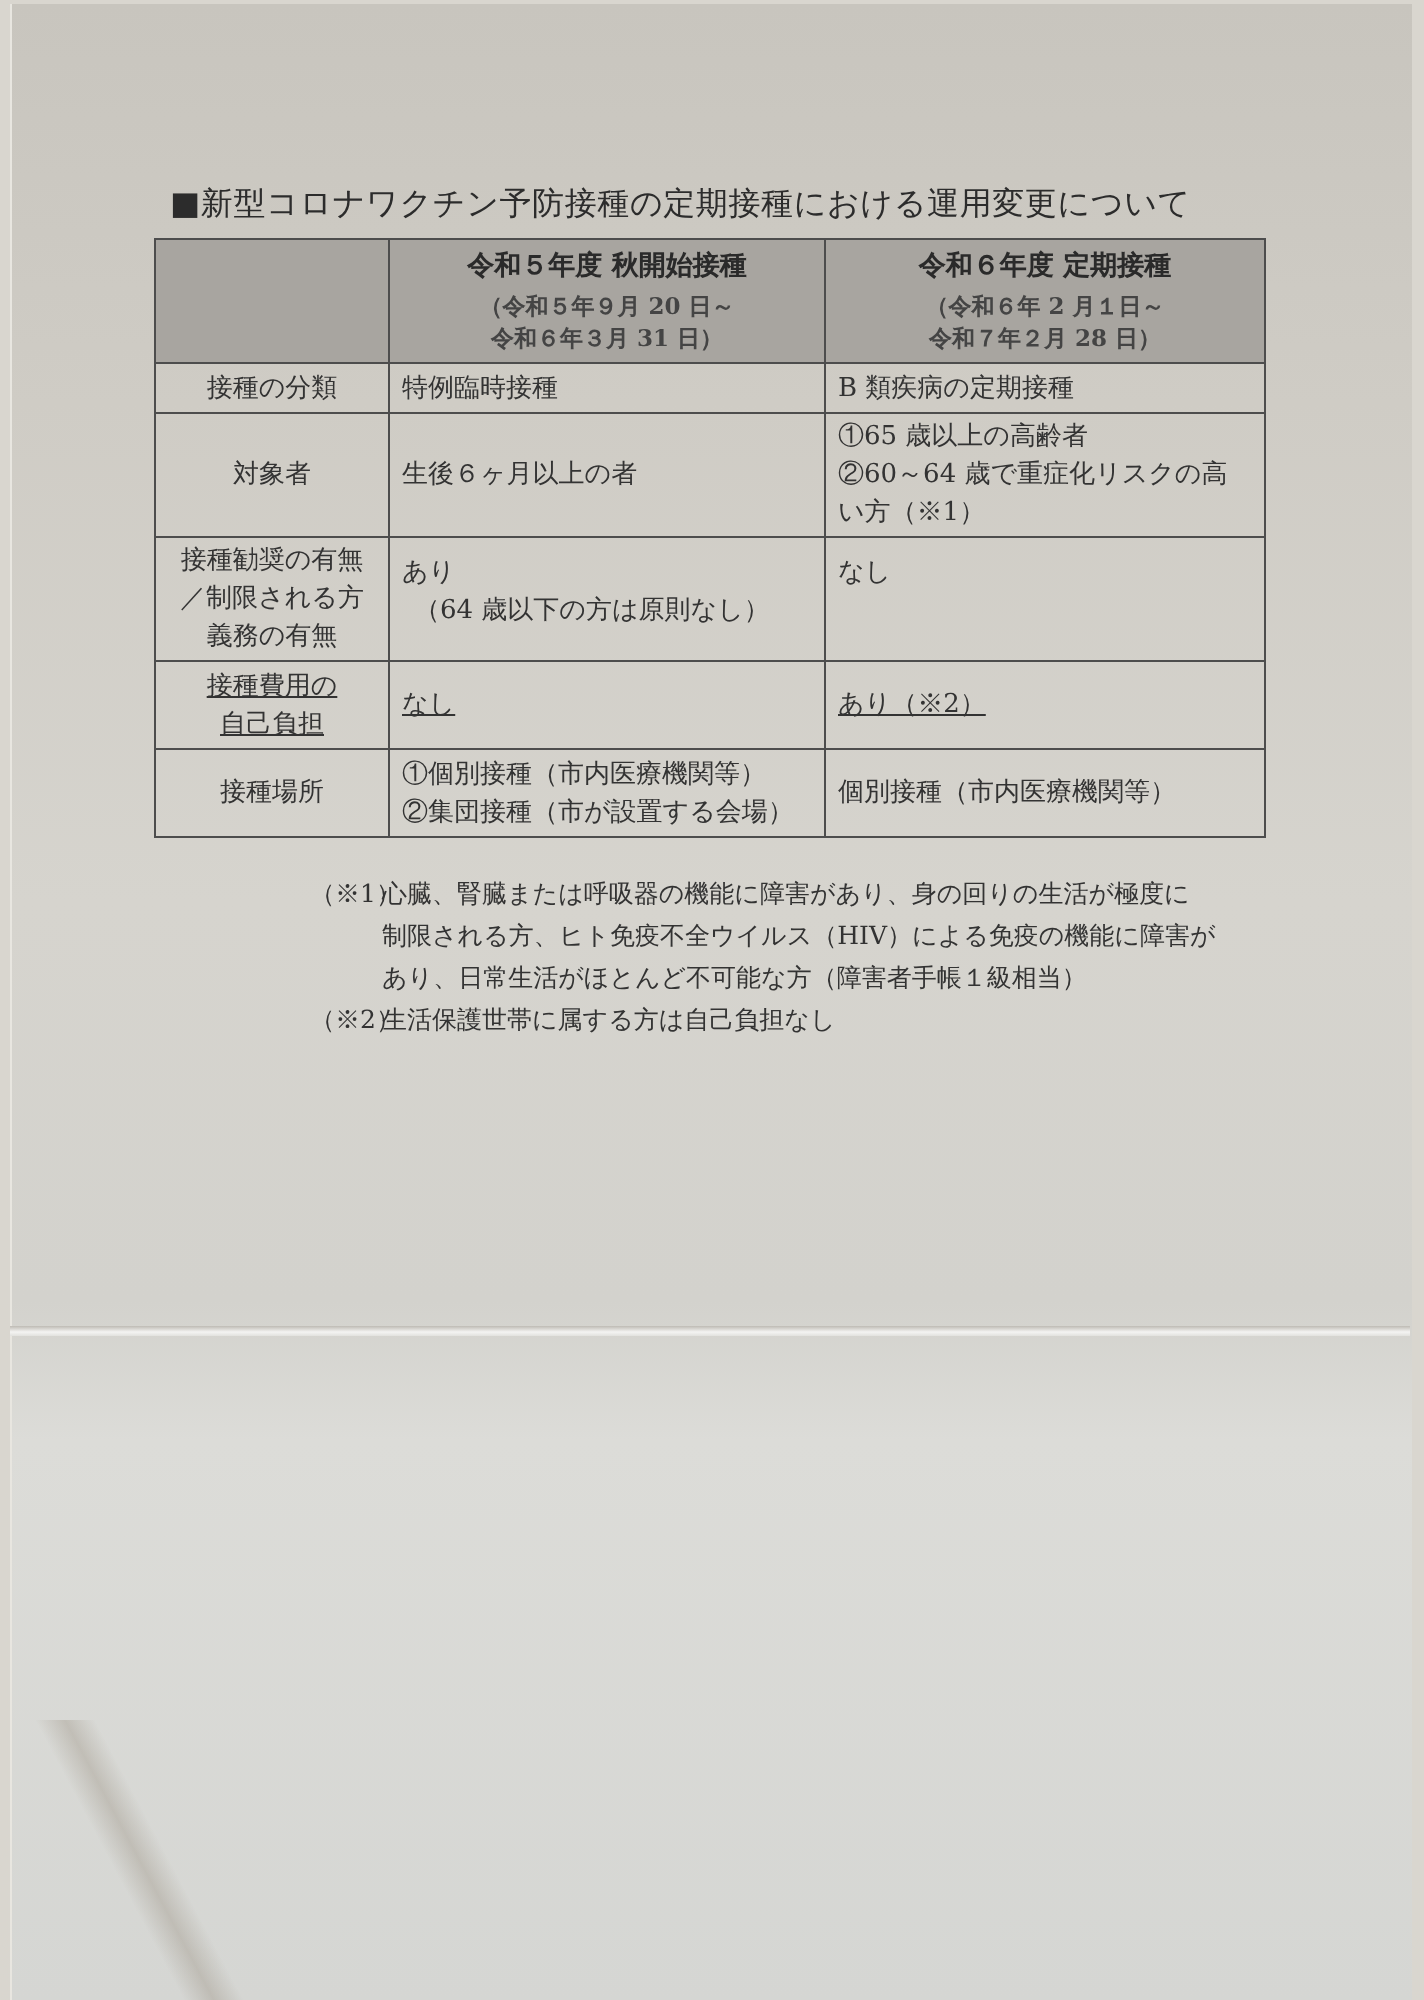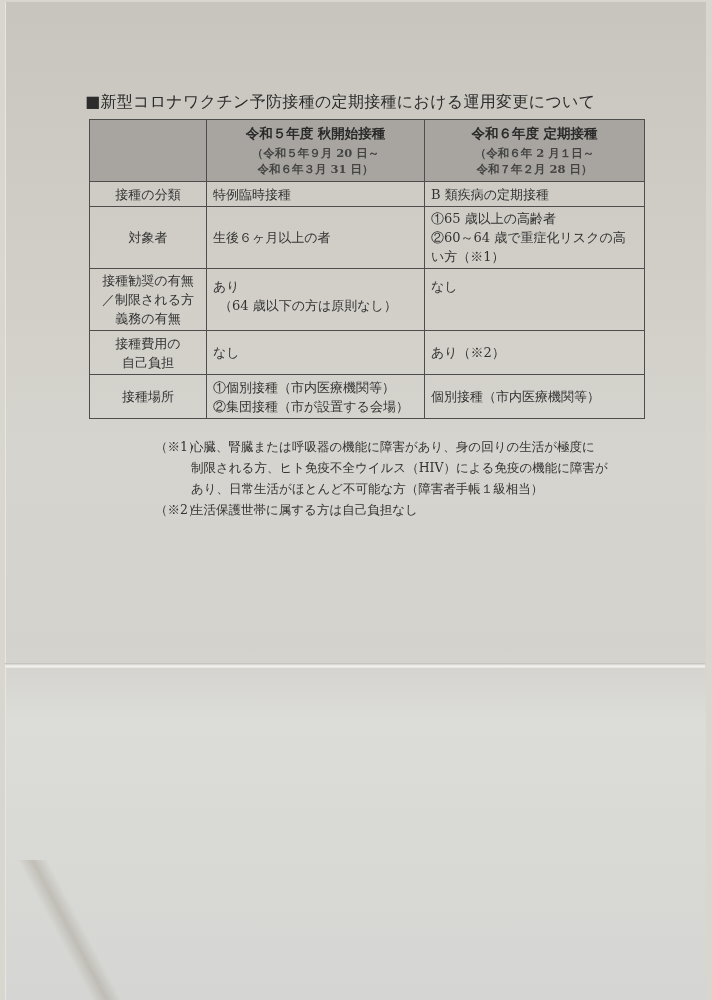--- a/index.html
+++ b/index.html
@@ -22,21 +22,21 @@
   .shadow-diag {
     position: absolute; left: 60px; top: 860px; width: 30px; height: 160px;
     background: linear-gradient(90deg, rgba(150,140,125,0) 0%, rgba(150,140,125,0.35) 50%, rgba(150,140,125,0) 100%);
     transform: skewX(28deg);
   }
   .title {
     position: absolute; left: 85px; top: 80px;
     font-size: 16px; letter-spacing: 0.3px; color: #2c2c2c; margin-top: 12px;
   }
   table.main {
-    position: absolute; left: 89px; top: 119px; width: 556px;
+    position: absolute; left: 77px; top: 119px; width: 556px;
     border-collapse: collapse;
     font-size: 13px;
     color: #333;
   }
   table.main td, table.main th {
     border: 1.2px solid #4d4d4d;
     padding: 2px 6px;
     vertical-align: middle;
     line-height: 19px;
   }
@@ -116,21 +116,21 @@
     </td>
     <td class="c1" style="vertical-align:top;padding-top:8px;">
       <div>あり</div>
       <div class="indent">（64 歳以下の方は原則なし）</div>
     </td>
     <td style="vertical-align:top;padding-top:8px;">
       <div>なし</div>
     </td>
   </tr>
 
-  <tr style="height:44px;">
+  <tr style="height:44px;text-decoration:underline;">
     <td class="label">
       <div>接種費用の</div>
       <div>自己負担</div>
     </td>
     <td class="c1">
           <div>なし</div>
         </td>
     <td>
           <div>あり（※2）</div>
         </td>

